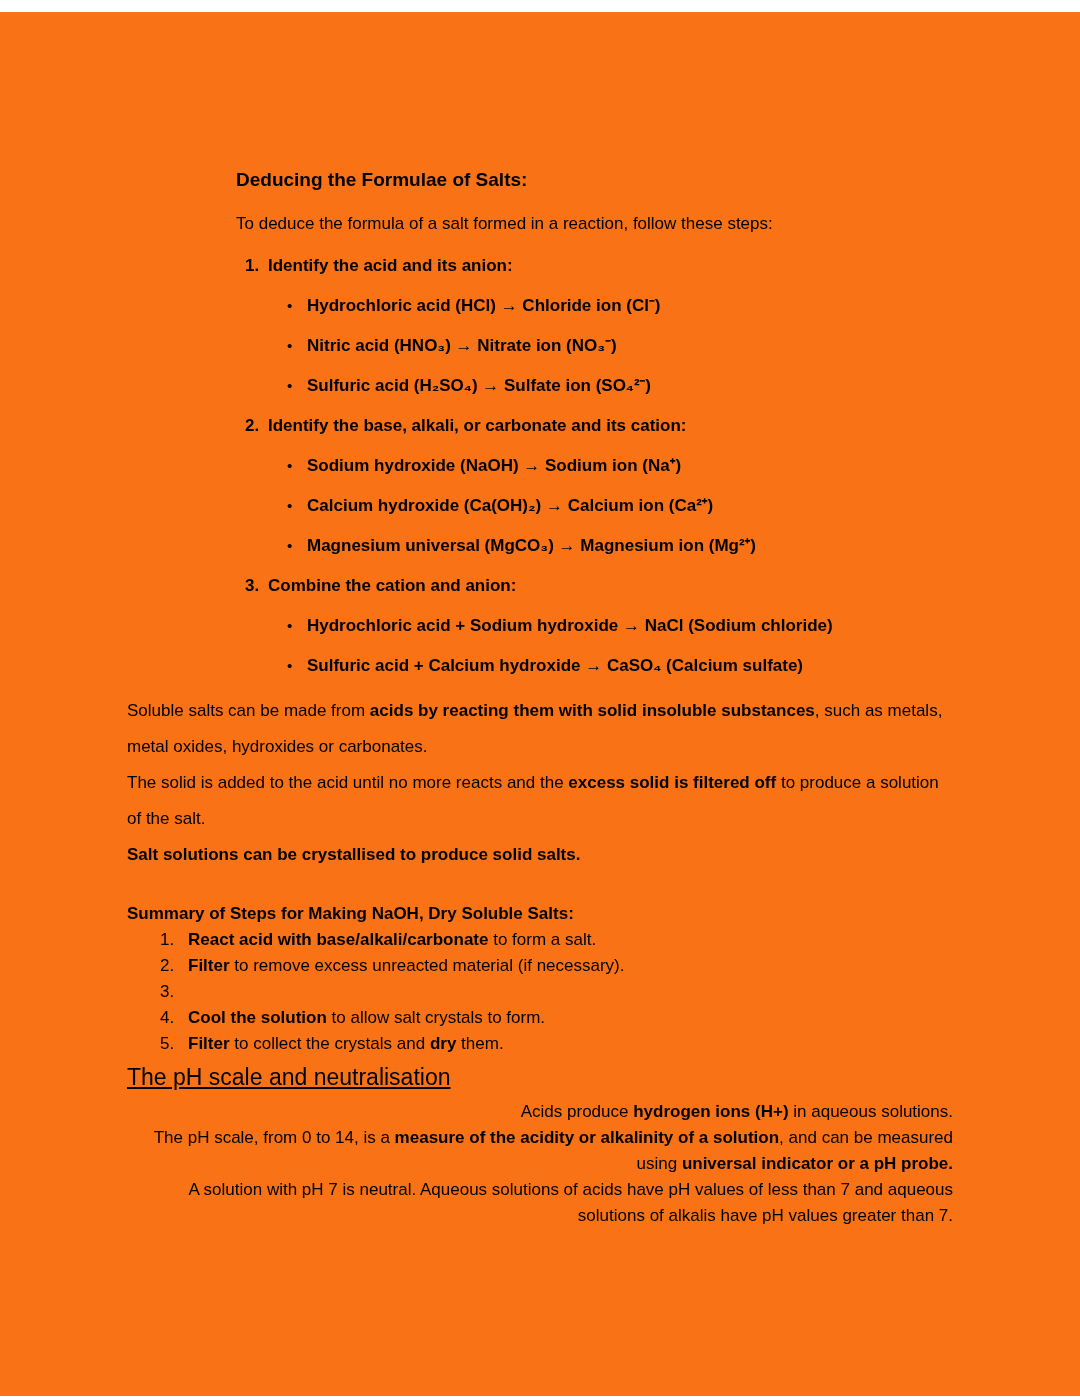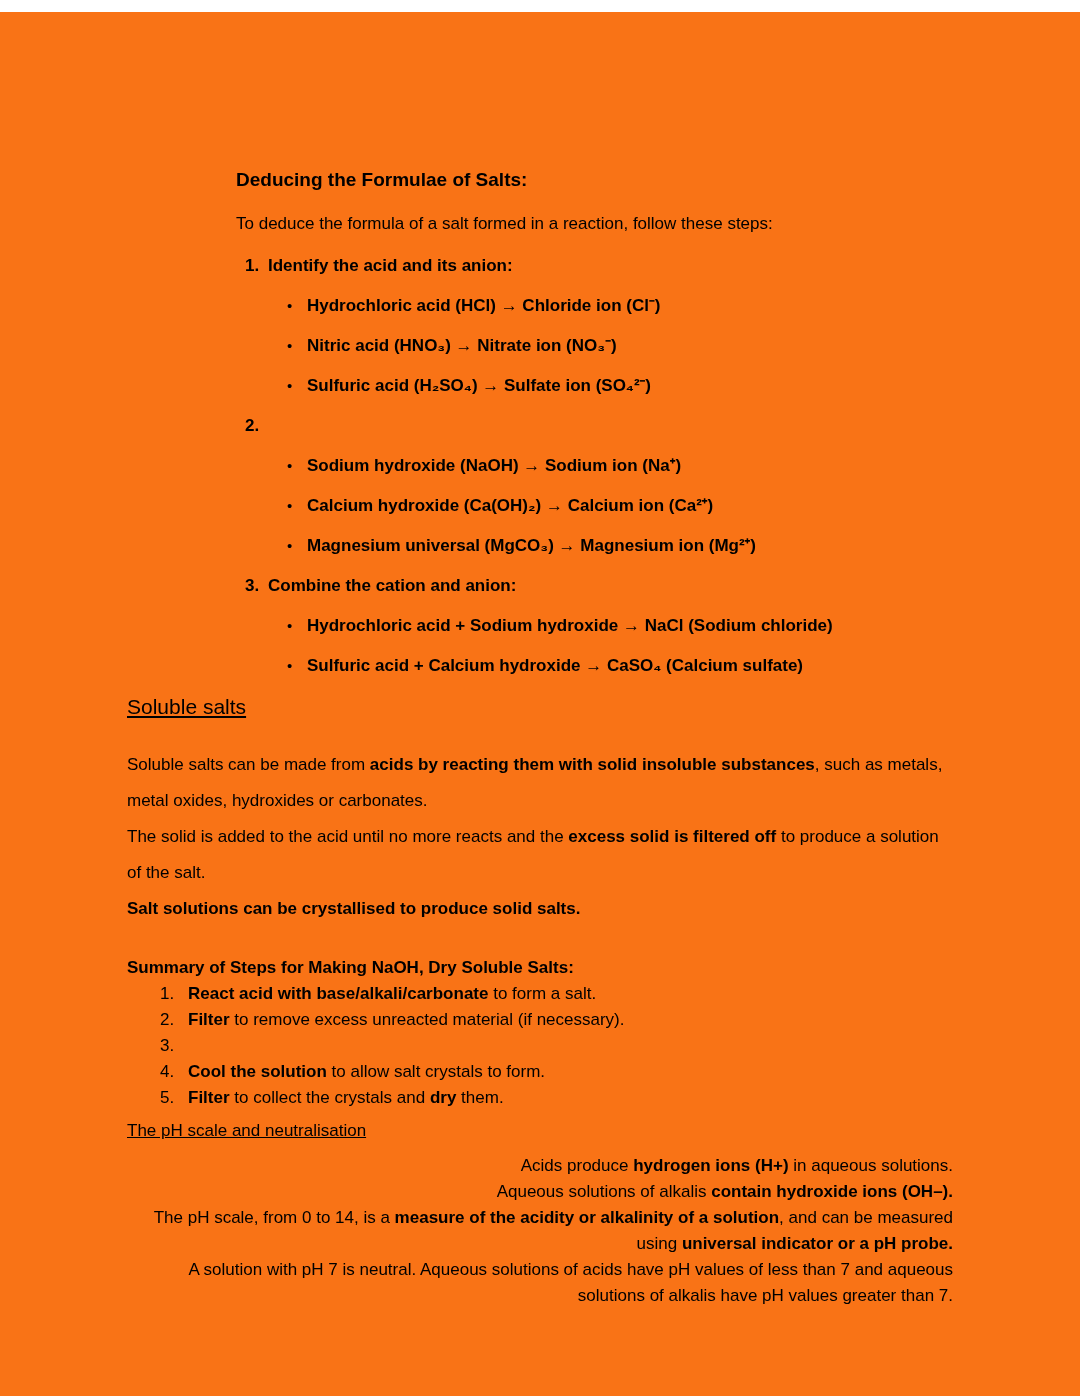--- a/index.html
+++ b/index.html
@@ -45,21 +45,21 @@
     margin-bottom: 14px;
   }
   .bul2 .marker { width: 20px; flex: none; font-size: 15px; }
   .heading {
     font-size: 21px;
     line-height: 28px;
     text-decoration: underline;
     margin: 10px 0 26px 0;
   }
   .heading-tight {
-    font-size: 17px;
+    font-size: 23px;
     line-height: 28px;
     text-decoration: underline;
     margin: 6px 0 8px 0;
   }
   .para-wide { line-height: 36px; }
   .para-tight { line-height: 26px; text-align: right; }
   .summary-head { margin-top: 28px; line-height: 26px; }
   .step {
     display: flex;
     margin-left: 33px;
@@ -85,20 +85,21 @@
       <div class="block bul2">
         <span class="marker">•</span>
         <span class="runs"><span class="bold">Nitric acid (HNO₃) → Nitrate ion (NO₃⁻)</span></span>
       </div>
       <div class="block bul2">
         <span class="marker">•</span>
         <span class="runs"><span class="bold">Sulfuric acid (H₂SO₄) → Sulfate ion (SO₄²⁻)</span></span>
       </div>
       <div class="block num1">
         <span class="marker">2.</span>
+        <span class="runs"><span class="bold">Identify the base, alkali, or carbonate and its cation:</span></span>
       </div>
       <div class="block bul2">
         <span class="marker">•</span>
         <span class="runs"><span class="bold">Sodium hydroxide (NaOH) → Sodium ion (Na⁺)</span></span>
       </div>
       <div class="block bul2">
         <span class="marker">•</span>
         <span class="runs"><span class="bold">Calcium hydroxide (Ca(OH)₂) → Calcium ion (Ca²⁺)</span></span>
       </div>
       <div class="block bul2">
@@ -110,21 +111,20 @@
         <span class="runs"><span class="bold">Combine the cation and anion:</span></span>
       </div>
       <div class="block bul2">
         <span class="marker">•</span>
         <span class="runs"><span class="bold">Hydrochloric acid + Sodium hydroxide → NaCl (Sodium chloride)</span></span>
       </div>
       <div class="block bul2">
         <span class="marker">•</span>
         <span class="runs"><span class="bold">Sulfuric acid + Calcium hydroxide → CaSO₄ (Calcium sulfate)</span></span>
       </div>
-      <div class="block heading"><span class="runs"><span class="regular">Soluble salts</span></span></div>
       <div class="block para-wide"><span class="runs"><span class="regular">Soluble salts can be made from </span><span class="bold">acids by reacting them with solid insoluble substances</span><span class="regular">, such as metals, metal oxides, hydroxides or carbonates.</span></span></div>
       <div class="block para-wide"><span class="runs"><span class="regular">The solid is added to the acid until no more reacts and the </span><span class="bold">excess solid is filtered off</span><span class="regular"> to produce a solution of the salt.</span></span></div>
       <div class="block para-wide"><span class="runs"><span class="bold">Salt solutions can be crystallised to produce solid salts.</span></span></div>
       <div class="block summary-head"><span class="runs"><span class="bold">Summary of Steps for Making NaOH, Dry Soluble Salts:</span></span></div>
       <div class="block step">
         <span class="marker">1.</span>
         <span class="runs"><span class="bold">React acid with base/alkali/carbonate</span><span class="regular"> to form a salt.</span></span>
       </div>
       <div class="block step">
         <span class="marker">2.</span>
@@ -136,17 +136,16 @@
       <div class="block step">
         <span class="marker">4.</span>
         <span class="runs"><span class="bold">Cool the solution</span><span class="regular"> to allow salt crystals to form.</span></span>
       </div>
       <div class="block step">
         <span class="marker">5.</span>
         <span class="runs"><span class="bold">Filter</span><span class="regular"> to collect the crystals and </span><span class="bold">dry</span><span class="regular"> them.</span></span>
       </div>
       <div class="block heading-tight"><span class="runs"><span class="regular">The pH scale and neutralisation</span></span></div>
       <div class="block para-tight"><span class="runs"><span class="regular">Acids produce </span><span class="bold">hydrogen ions (H+)</span><span class="regular"> in aqueous solutions.</span></span></div>
-      <div class="block para-tight"><span class="runs"><span class="regular">Aqueous solutions of alkalis </span><span class="bold">contain hydroxide ions (OH–).</span></span></div>
       <div class="block para-tight"><span class="runs"><span class="regular">The pH scale, from 0 to 14, is a </span><span class="bold">measure of the acidity or alkalinity of a solution</span><span class="regular">, and can be measured using </span><span class="bold">universal indicator or a pH probe.</span></span></div>
       <div class="block para-tight"><span class="runs"><span class="regular">A solution with pH 7 is neutral. Aqueous solutions of acids have pH values of less than 7 and aqueous solutions of alkalis have pH values greater than 7.</span></span></div>
     </div>
 </div>
 
 </body></html>

